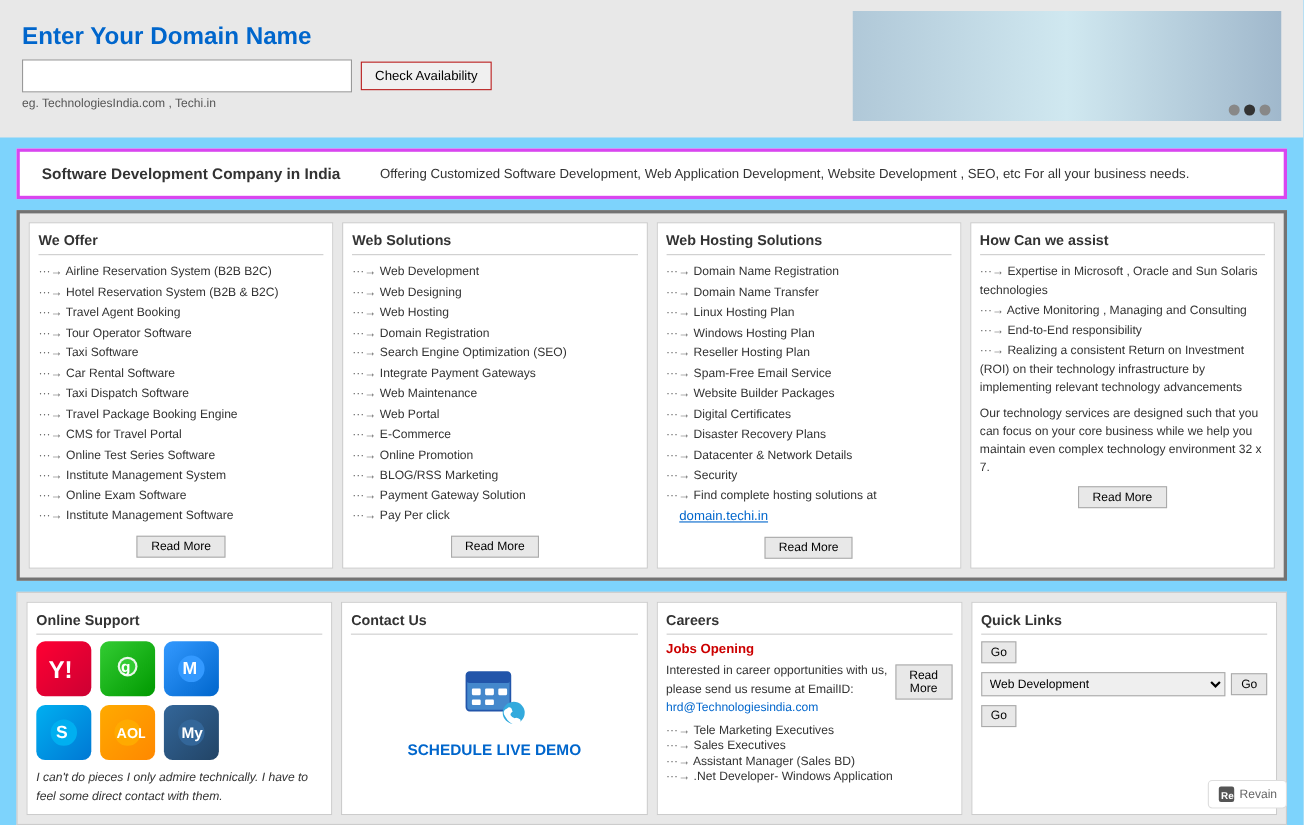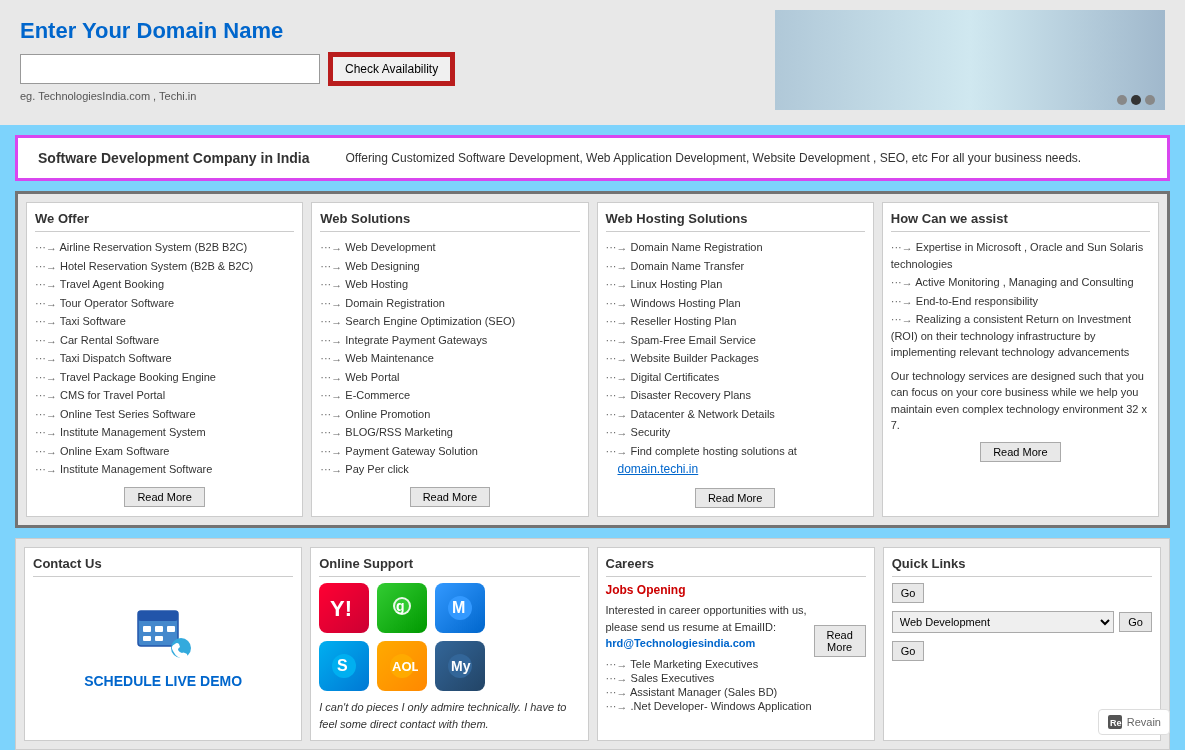--- a/index.html
+++ b/index.html
@@ -12,21 +12,21 @@
       background: #e8e8e8;
       padding: 10px 20px 15px;
       display: flex;
       align-items: center;
       justify-content: space-between;
     }
     .domain-left { flex: 1; }
     .domain-title { color: #0066cc; font-size: 22px; font-weight: bold; margin-bottom: 8px; }
     .domain-input-row { display: flex; align-items: center; gap: 8px; }
     .domain-input { width: 300px; height: 30px; border: 1px solid #999; padding: 4px 8px; font-size: 13px; }
-    .check-btn { background: #f0f0f0; border: 5px solid #b91c1c; padding: 5px 12px; cursor: pointer; font-size: 12px; }
+    .check-btn { background: #f0f0f0; border: 1px solid #b91c1c; padding: 5px 12px; cursor: pointer; font-size: 12px; }
     .domain-example { font-size: 11px; color: #555; margin-top: 4px; }
     .domain-image { width: 390px; height: 100px; background: linear-gradient(135deg, #c8d8e8, #9ab0c8); display: flex; align-items: center; justify-content: center; overflow: hidden; position: relative; }
     .domain-image-dots { position: absolute; bottom: 5px; right: 10px; display: flex; gap: 4px; }
     .dot { width: 10px; height: 10px; border-radius: 50%; background: #888; }
     .dot.active { background: #333; }
     .domain-image-content { width: 100%; height: 100%; background: linear-gradient(to right, #b0c8d8 0%, #d0e8f0 50%, #a0b8cc 100%); }
 
     
     .software-banner {
       background: #fff;
@@ -118,21 +118,21 @@
     .schedule-icon { width: 70px; height: 60px; margin: 10px auto; display: flex; align-items: center; justify-content: center; }
     .schedule-icon svg { width: 60px; height: 55px; }
     .schedule-btn { color: #0066cc; font-size: 14px; font-weight: bold; text-align: center; margin-top: 5px; }
 
     
     .careers-box ul { list-style: none; }
     .careers-box ul li { font-size: 11px; padding: 1px 0; }
     .careers-box ul li::before { content: "···→ "; color: #666; }
     .jobs-title { font-size: 12px; font-weight: bold; color: #cc0000; margin-bottom: 5px; }
     .careers-text { font-size: 11px; color: #333; line-height: 1.5; margin-bottom: 5px; }
-    .email-link { color: #0066cc; font-weight: bold; }
+    .email-link { color: #0066cc; font-weight: normal; }
     .careers-read-more { background: #e8e8e8; border: 1px solid #aaa; padding: 3px 10px; cursor: pointer; font-size: 11px; float: right; }
 
     
     .quick-links-box { }
     .quick-links-row { display: flex; align-items: center; gap: 5px; margin-bottom: 8px; }
     .quick-select { flex: 1; padding: 3px; font-size: 11px; border: 1px solid #aaa; }
     .go-btn { background: #e8e8e8; border: 1px solid #aaa; padding: 3px 8px; cursor: pointer; font-size: 11px; }
 
     
     .revain-badge {
@@ -147,21 +147,21 @@
       color: #666;
       display: flex;
       align-items: center;
       gap: 4px;
     }
 
     .how-assist-content ul { list-style: none; }
     .how-assist-content ul li::before { content: "···→ "; color: #666; }
     .how-assist-content ul li { font-size: 11px; padding: 1px 0; }
 
-    .careers-inline { display: flex; align-items: flex-end; justify-content: space-between; }
+    .careers-inline { display: flex; align-items: center; justify-content: space-between; }
   </style>
 </head>
 <body>
 
 <div class="page-wrapper">
 
   <div class="domain-section">
     <div class="domain-left">
       <div class="domain-title">Enter Your Domain Name</div>
       <div class="domain-input-row">
@@ -259,84 +259,84 @@
       </ul>
       <div class="expertise-text" style="margin-top:6px;">Our technology services are designed such that you can focus on your core business while we help you maintain even complex technology environment 32 x 7.</div>
       <button class="read-more-btn">Read More</button>
     </div>
 
   </div>
 
   <div class="bottom-grid">
 
     <div class="bottom-box">
+      <div class="bottom-box-title">Online Support</div>
+      <div class="support-icons-row">
+        <div class="support-icon icon-yahoo">
+          <svg width="32" height="32" viewBox="0 0 32 32">
+              <text x="2" y="24" font-size="22" fill="white" font-weight="bold">Y!</text>
+            </svg>
+        </div>
+        <div class="support-icon icon-gtalk">
+          <svg width="32" height="32" viewBox="0 0 32 32">
+              <circle cx="16" cy="14" r="9" fill="white" opacity="0.9"></circle>
+              <circle cx="16" cy="14" r="7" fill="#33cc33"></circle>
+              <text x="10" y="19" font-size="14" fill="white" font-weight="bold">g</text>
+            </svg>
+        </div>
+        <div class="support-icon icon-msn">
+          <svg width="32" height="32" viewBox="0 0 32 32">
+              <circle cx="16" cy="16" r="12" fill="#3399ff"></circle>
+              <text x="8" y="21" font-size="16" fill="white" font-weight="bold">M</text>
+            </svg>
+        </div>
+      </div>
+      <div class="support-icons-row">
+        <div class="support-icon icon-skype">
+          <svg width="32" height="32" viewBox="0 0 32 32">
+              <circle cx="16" cy="16" r="12" fill="#00aff0"></circle>
+              <text x="9" y="21" font-size="16" fill="white" font-weight="bold">S</text>
+            </svg>
+        </div>
+        <div class="support-icon icon-aol">
+          <svg width="32" height="32" viewBox="0 0 32 32">
+              <circle cx="16" cy="16" r="12" fill="#ffaa00"></circle>
+              <text x="6" y="21" font-size="13" fill="white" font-weight="bold">AOL</text>
+            </svg>
+        </div>
+        <div class="support-icon icon-myspace">
+          <svg width="32" height="32" viewBox="0 0 32 32">
+              <circle cx="16" cy="16" r="12" fill="#336699"></circle>
+              <text x="7" y="21" font-size="14" fill="white" font-weight="bold">My</text>
+            </svg>
+        </div>
+      </div>
+      <div class="support-text">I can't do pieces I only admire technically. I have to feel some direct contact with them.</div>
+    </div>
+
+    <div class="bottom-box">
       <div class="bottom-box-title">Contact Us</div>
       <div class="contact-box">
         <div class="schedule-icon">
           <svg width="60" height="55" viewBox="0 0 60 55">
 
             <rect x="5" y="5" width="40" height="35" rx="3" fill="#4488cc" stroke="#2255aa" stroke-width="1.5"></rect>
             <rect x="5" y="5" width="40" height="10" rx="3" fill="#2255aa"></rect>
             <rect x="10" y="20" width="8" height="6" rx="1" fill="white"></rect>
             <rect x="22" y="20" width="8" height="6" rx="1" fill="white"></rect>
             <rect x="34" y="20" width="8" height="6" rx="1" fill="white"></rect>
             <rect x="10" y="30" width="8" height="5" rx="1" fill="white"></rect>
             <rect x="22" y="30" width="8" height="5" rx="1" fill="white"></rect>
 
             <ellipse cx="48" cy="42" rx="10" ry="10" fill="#33aadd"></ellipse>
             <path d="M42 38 Q44 36 46 38 L47 41 Q45 42 45 44 Q47 47 49 47 Q50 46 52 47 L54 48 Q55 51 52 53 Q44 53 40 45 Q37 40 42 38Z" fill="white" stroke="none"></path>
           </svg>
         </div>
         <div class="schedule-btn" style="cursor:pointer;">SCHEDULE LIVE DEMO</div>
       </div>
-    </div>
-
-    <div class="bottom-box">
-      <div class="bottom-box-title">Online Support</div>
-      <div class="support-icons-row">
-        <div class="support-icon icon-yahoo">
-          <svg width="32" height="32" viewBox="0 0 32 32">
-              <text x="2" y="24" font-size="22" fill="white" font-weight="bold">Y!</text>
-            </svg>
-        </div>
-        <div class="support-icon icon-gtalk">
-          <svg width="32" height="32" viewBox="0 0 32 32">
-              <circle cx="16" cy="14" r="9" fill="white" opacity="0.9"></circle>
-              <circle cx="16" cy="14" r="7" fill="#33cc33"></circle>
-              <text x="10" y="19" font-size="14" fill="white" font-weight="bold">g</text>
-            </svg>
-        </div>
-        <div class="support-icon icon-msn">
-          <svg width="32" height="32" viewBox="0 0 32 32">
-              <circle cx="16" cy="16" r="12" fill="#3399ff"></circle>
-              <text x="8" y="21" font-size="16" fill="white" font-weight="bold">M</text>
-            </svg>
-        </div>
-      </div>
-      <div class="support-icons-row">
-        <div class="support-icon icon-skype">
-          <svg width="32" height="32" viewBox="0 0 32 32">
-              <circle cx="16" cy="16" r="12" fill="#00aff0"></circle>
-              <text x="9" y="21" font-size="16" fill="white" font-weight="bold">S</text>
-            </svg>
-        </div>
-        <div class="support-icon icon-aol">
-          <svg width="32" height="32" viewBox="0 0 32 32">
-              <circle cx="16" cy="16" r="12" fill="#ffaa00"></circle>
-              <text x="6" y="21" font-size="13" fill="white" font-weight="bold">AOL</text>
-            </svg>
-        </div>
-        <div class="support-icon icon-myspace">
-          <svg width="32" height="32" viewBox="0 0 32 32">
-              <circle cx="16" cy="16" r="12" fill="#336699"></circle>
-              <text x="7" y="21" font-size="14" fill="white" font-weight="bold">My</text>
-            </svg>
-        </div>
-      </div>
-      <div class="support-text">I can't do pieces I only admire technically. I have to feel some direct contact with them.</div>
     </div>
 
     <div class="bottom-box careers-box">
       <div class="bottom-box-title">Careers</div>
       <div class="careers-inline">
         <div>
           <div class="jobs-title">Jobs Opening</div>
           <div class="careers-text">
             <span>Interested in career opportunities with us, please send us resume at EmailID:</span>
             <br>

